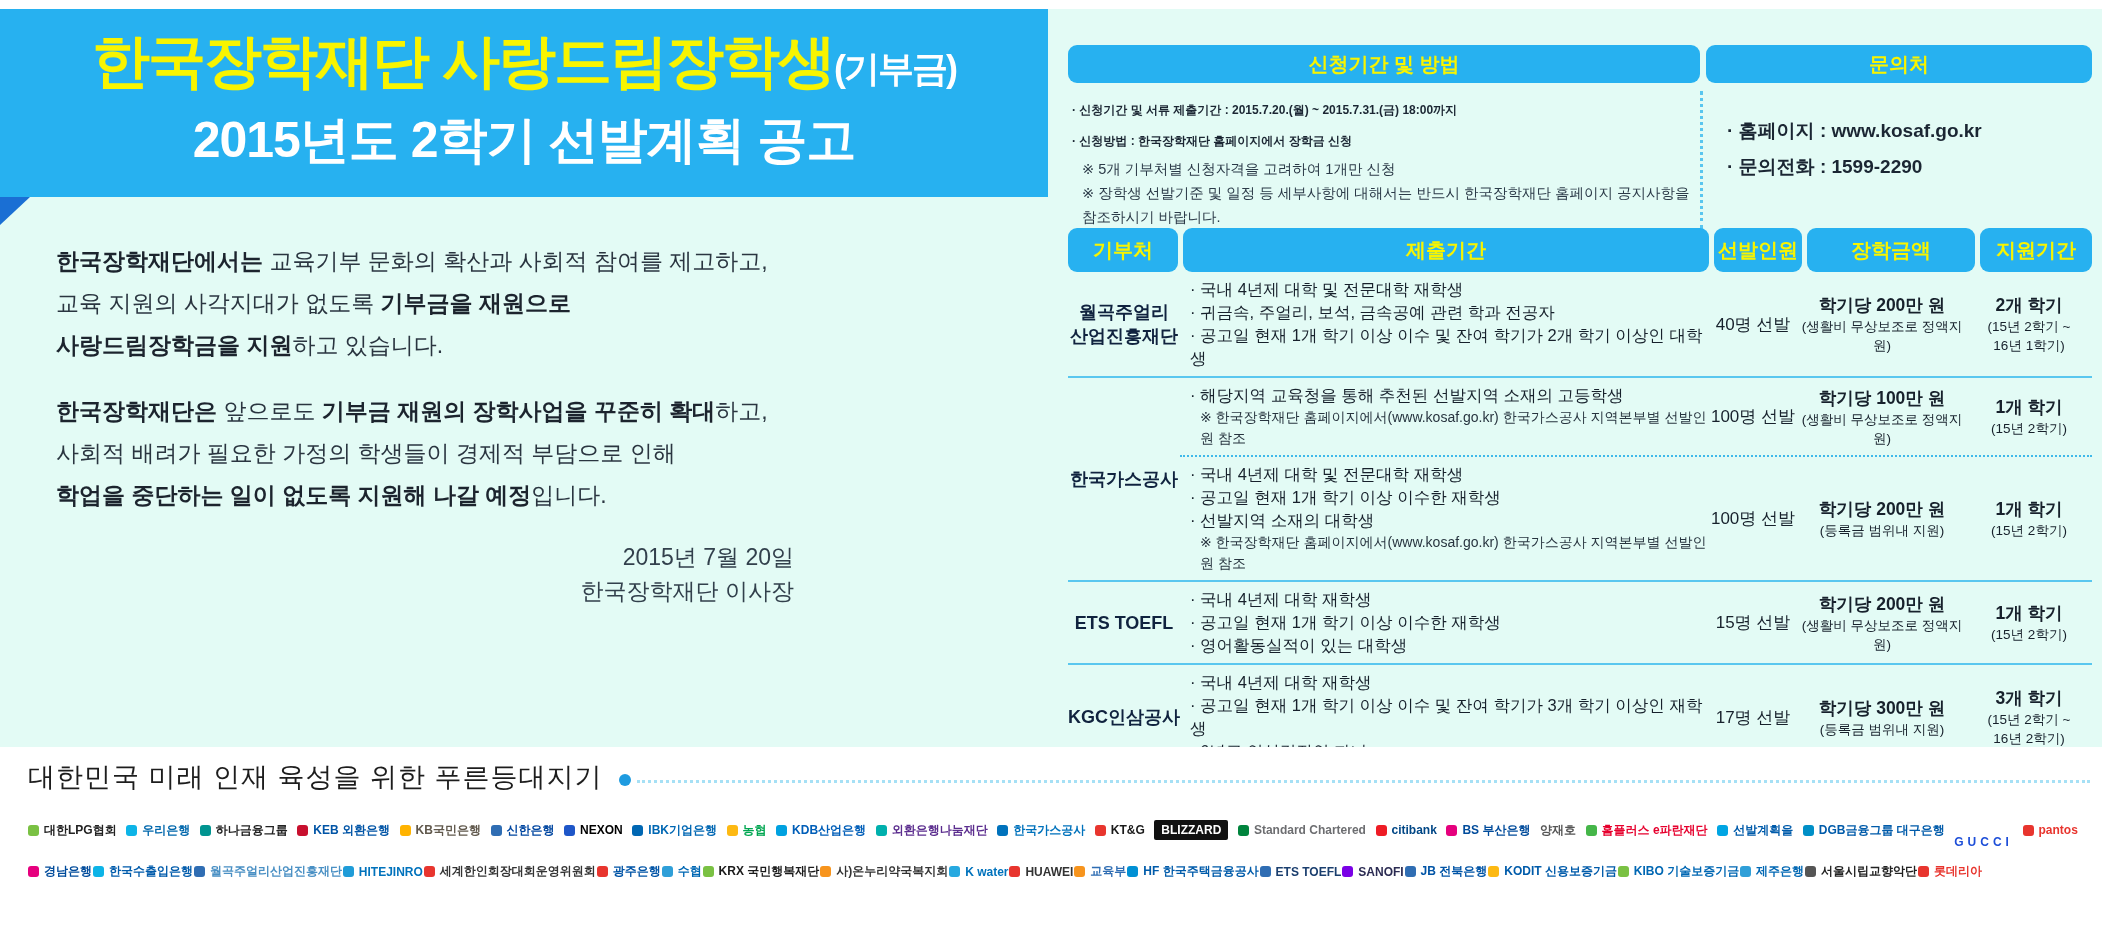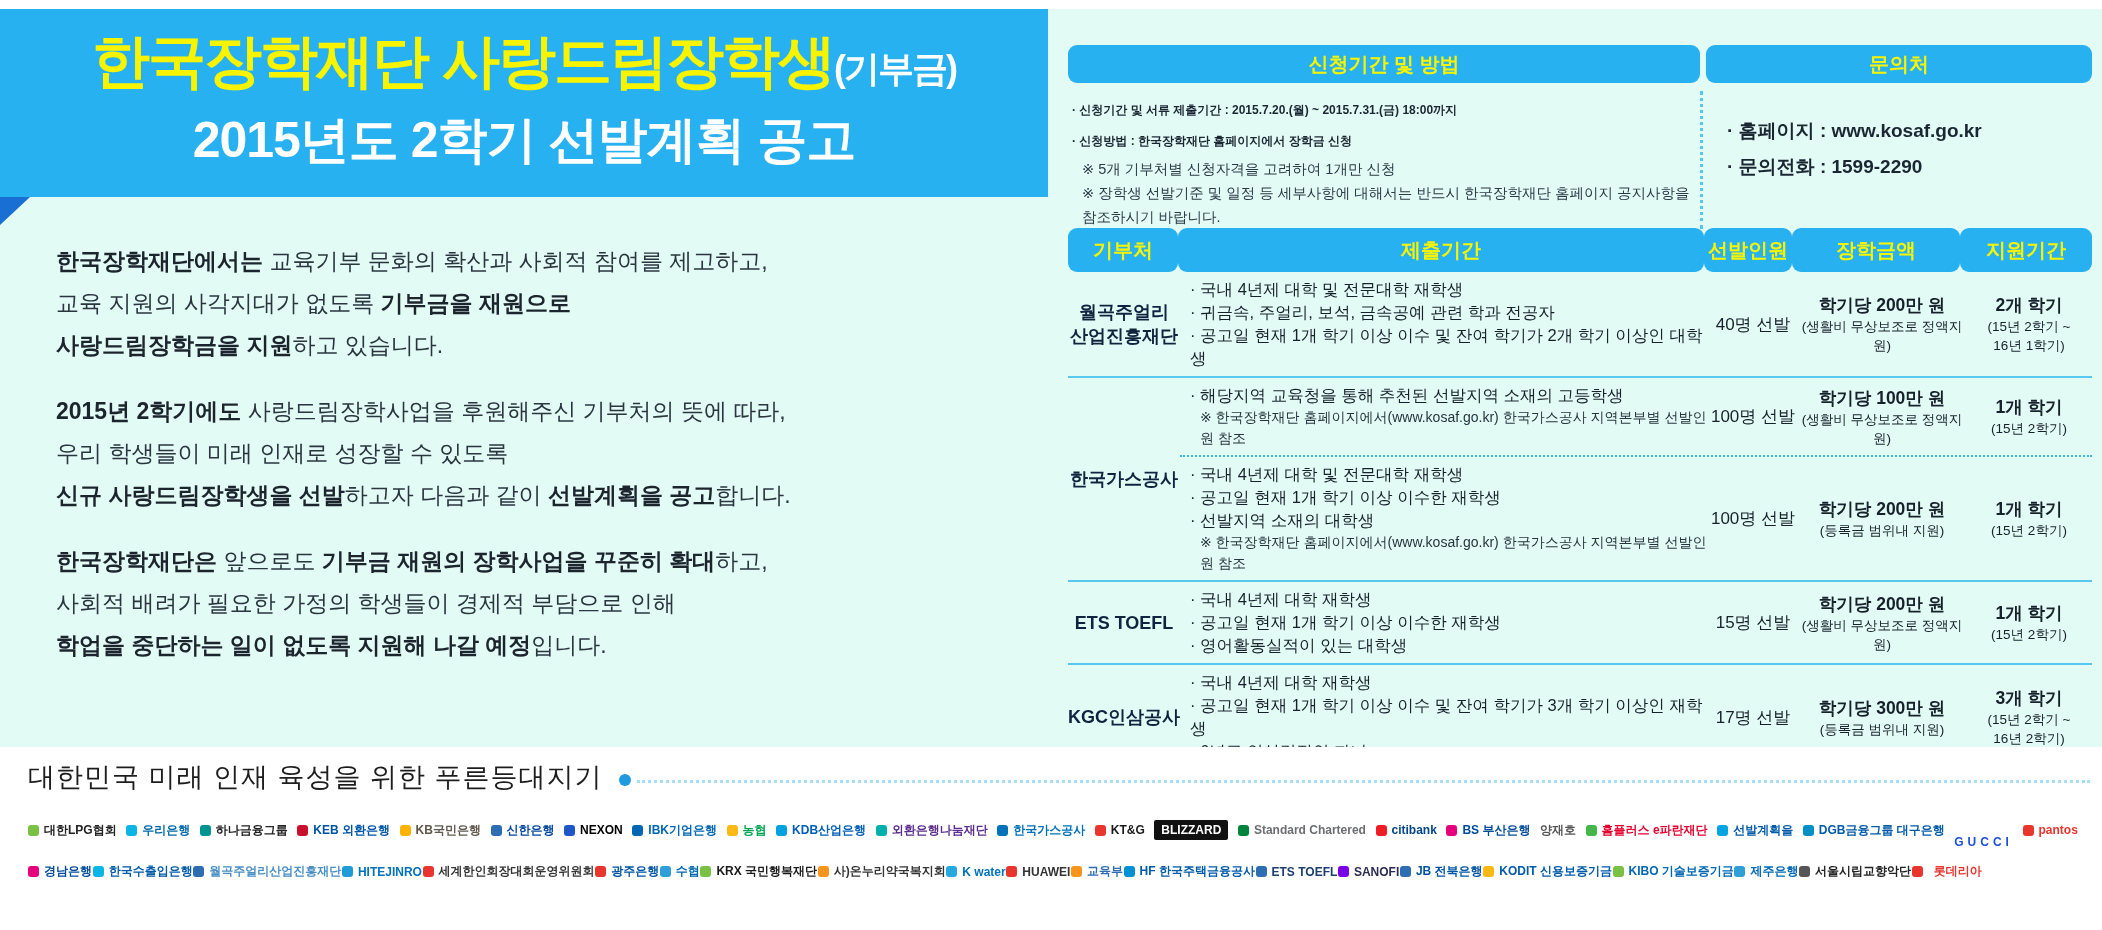--- a/index.html
+++ b/index.html
@@ -30,21 +30,21 @@
   .t1-head .hc2{flex:1}
   .t1-body{display:flex;margin-top:8px;min-height:104px}
   .t1-left{width:632px;padding:4px 0 0 4px}
   .t1-right{flex:1;border-left:3px dotted #59c6ef;padding:22px 0 0 24px}
   .mline{font-size:12px;font-weight:bold;color:#1b2633;line-height:31px}
   .nline{font-size:14.5px;color:#2b3a48;line-height:24px;padding-left:10px}
   .cline{font-size:19px;font-weight:bold;color:#1b2633;line-height:36px}
 
   
   .t2{position:absolute;left:1068px;top:228px;width:1024px}
-  .t2-head{display:flex;}
+  .t2-head{display:flex;gap:5px}
   .t2-head .hcell{background:#27b1f0;color:#f8f400;font-weight:bold;font-size:20px;height:44px;border-radius:9px;display:flex;align-items:center;justify-content:center}
   .hw-donor{width:110px}.hw-qual{width:526px}.hw-count{width:88px}.hw-amount{width:168px}.hw-period{flex:1}
   .t2row{display:flex;align-items:stretch;border-bottom:2px solid #5ac7ef}
   .c-donor{width:112px;display:flex;align-items:center;justify-content:center;text-align:center;font-weight:bold;font-size:18px;color:#10233f;white-space:pre-line;line-height:24px}
   .subrows{flex:1;display:flex;flex-direction:column}
   .subrow{display:flex;align-items:center;padding:6px 0;flex:1}
   .subrow + .subrow{border-top:2px dotted #3fb9ea}
   .c-qual{width:528px;padding-left:10px;color:#17212c}
   .qline{font-size:16.5px;line-height:23px}
   .qnote{font-size:14px;line-height:21px;padding-left:10px;color:#27343f}
@@ -84,30 +84,29 @@
   <div class="fold"></div>
 
   <div class="intro">
     <div>
         <div class="para">
           <div class="iline"><span class="b">한국장학재단에서는 </span><span>교육기부 문화의 확산과 사회적 참여를 제고하고,</span></div>
           <div class="iline"><span>교육 지원의 사각지대가 없도록 </span><span class="b">기부금을 재원으로</span></div>
           <div class="iline"><span class="b">사랑드림장학금을 지원</span><span>하고 있습니다.</span></div>
         </div>
         <div class="para">
-          <div class="iline"><span class="b">2015년 2학기에도 </span><span>사랑드림장학사업을 후원해주신 기부처의 뜻에 따라,</span></div>
-          <div class="iline"><span>우리 학생들이 미래 인재로 성장할 수 있도록</span></div>
-          <div class="iline"><span class="b">신규 사랑드림장학생을 선발</span><span>하고자 다음과 같이 </span><span class="b">선발계획을 공고</span><span>합니다.</span></div>
-        </div>
-        <div class="para">
           <div class="iline"><span class="b">한국장학재단은</span><span> 앞으로도 </span><span class="b">기부금 재원의 장학사업을 꾸준히 확대</span><span>하고,</span></div>
           <div class="iline"><span>사회적 배려가 필요한 가정의 학생들이 경제적 부담으로 인해</span></div>
           <div class="iline"><span class="b">학업을 중단하는 일이 없도록 지원해 나갈 예정</span><span>입니다.</span></div>
         </div>
       </div>
+    <div class="datesig">
+      <div>2015년 7월 20일</div>
+      <div>한국장학재단 이사장</div>
+    </div>
   </div>
 
   <div class="t1">
     <div class="t1-head">
       <div class="hcell hc1">신청기간 및 방법</div>
       <div class="hcell hc2">문의처</div>
     </div>
     <div class="t1-body">
       <div class="t1-left">
         <div class="mline">· 신청기간 및 서류 제출기간 : 2015.7.20.(월) ~ 2015.7.31.(금) 18:00까지</div>
@@ -412,18 +411,18 @@
         <div class="logo">
           <span class="ldot" style="background: rgb(47, 159, 216);"></span>
           <span style="color: rgb(0, 103, 179);">제주은행</span>
         </div>
         <div class="logo">
           <span class="ldot" style="background: rgb(85, 85, 85);"></span>
           <span style="color: rgb(34, 34, 34);">서울시립교향악단</span>
         </div>
         <div class="logo">
           <span class="ldot" style="background: rgb(232, 53, 46);"></span>
-          <span style="color: rgb(232, 53, 46); margin-left: 6px;">롯데리아</span>
+          <span style="color: rgb(232, 53, 46);">롯데리아</span>
         </div>
       </div>
 
   </div>
 </div>
 
 </body></html>

